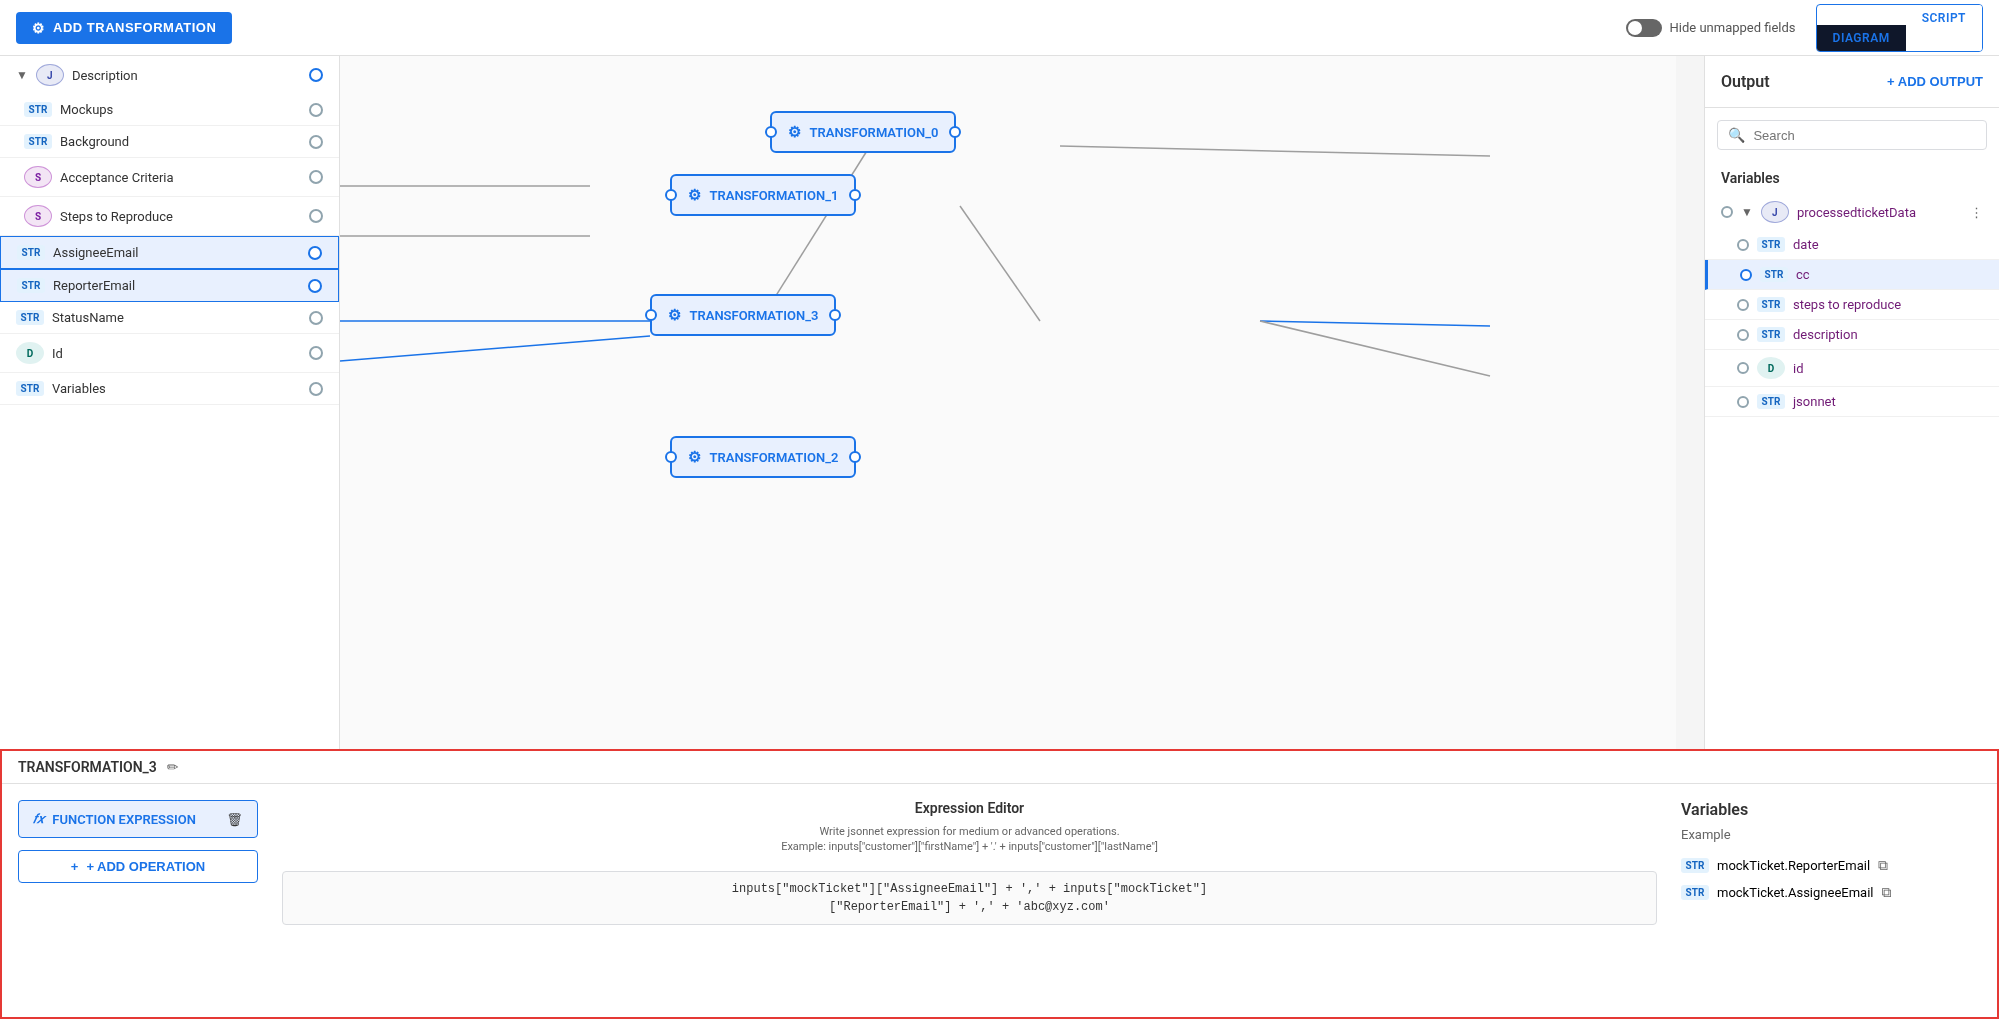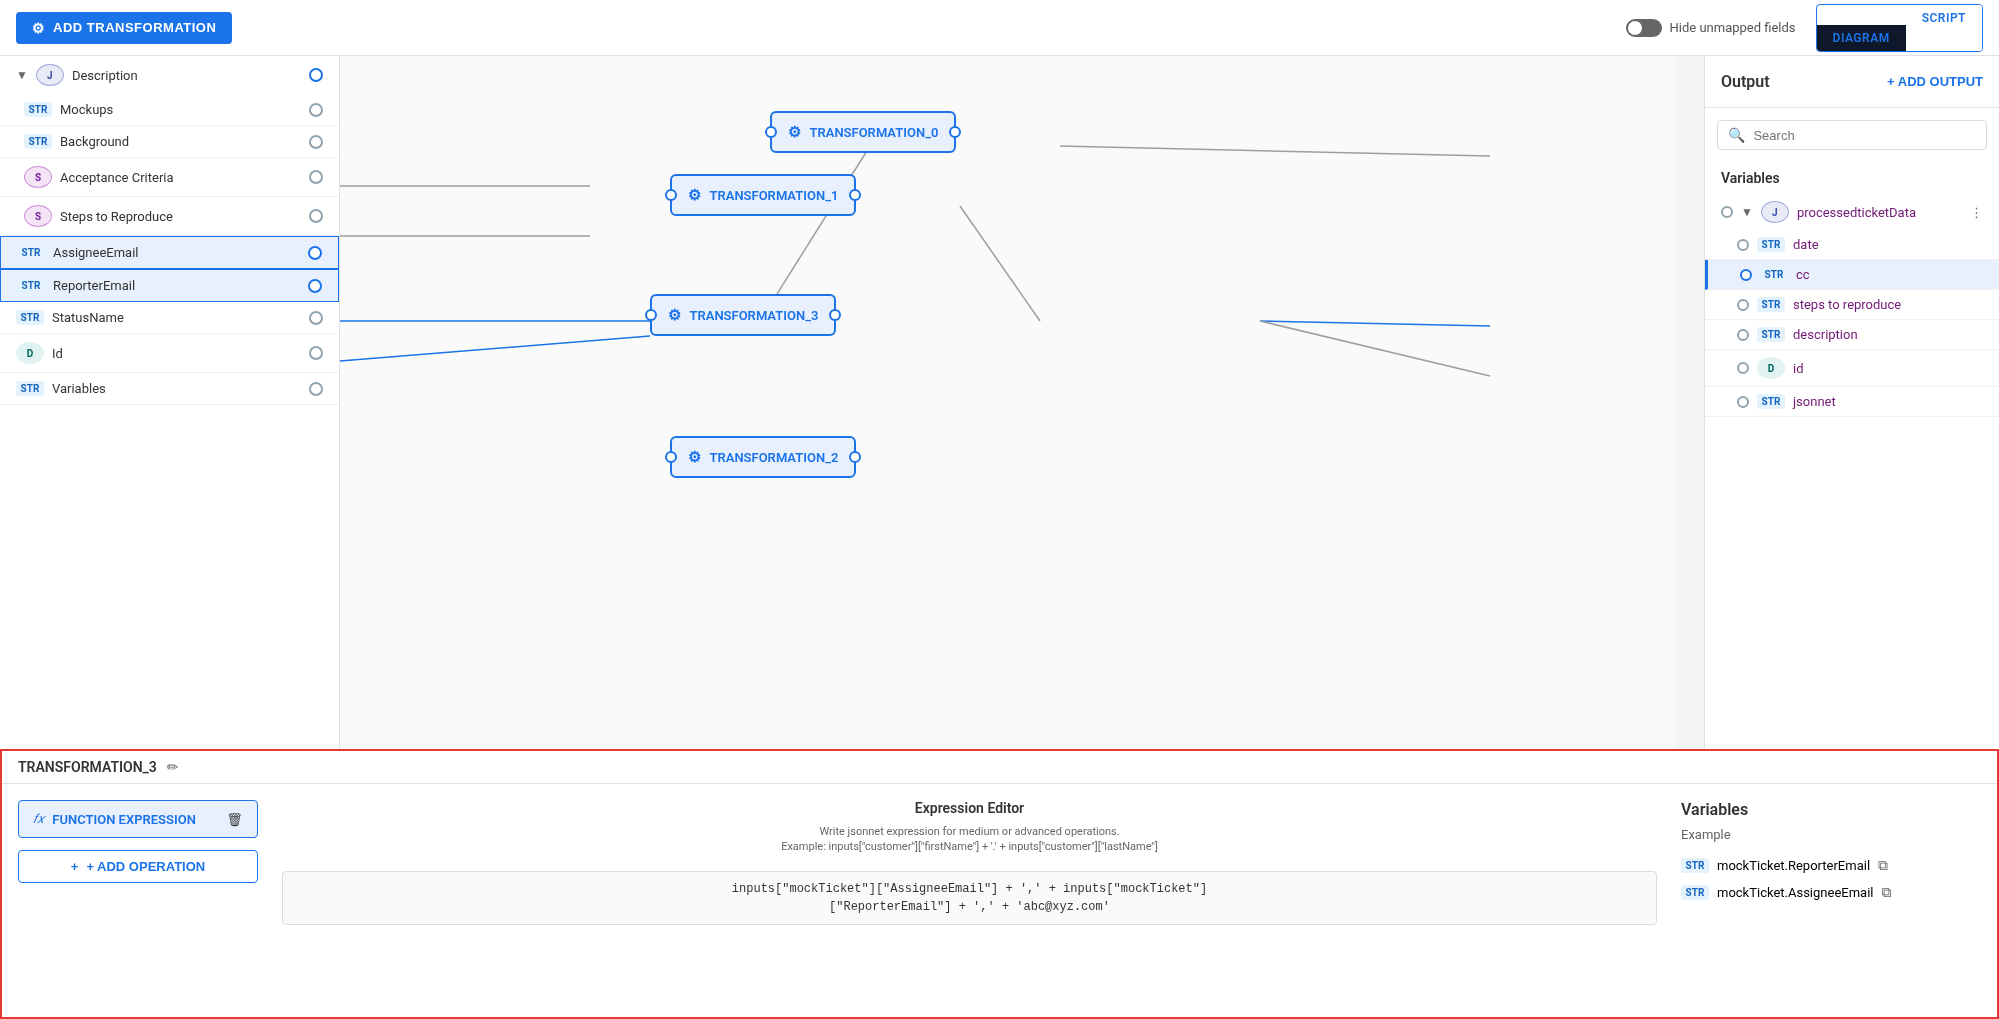--- a/index.html
+++ b/index.html
@@ -317,21 +317,21 @@
       cursor: pointer;
     }
     .func-expr-label {
       display: flex;
       align-items: center;
       gap: 8px;
       color: #1a73e8;
       font-size: 13px;
       font-weight: 600;
     }
-    .fx-icon { font-style: italic; font-weight: 400; color: #1a73e8; }
+    .fx-icon { font-style: italic; font-weight: 700; color: #1a73e8; }
     .delete-icon { color: #333; cursor: pointer; }
     .add-operation-btn {
       display: flex;
       align-items: center;
       justify-content: center;
       gap: 8px;
       padding: 8px 14px;
       border: 1px solid #1a73e8;
       border-radius: 4px;
       color: #1a73e8;

